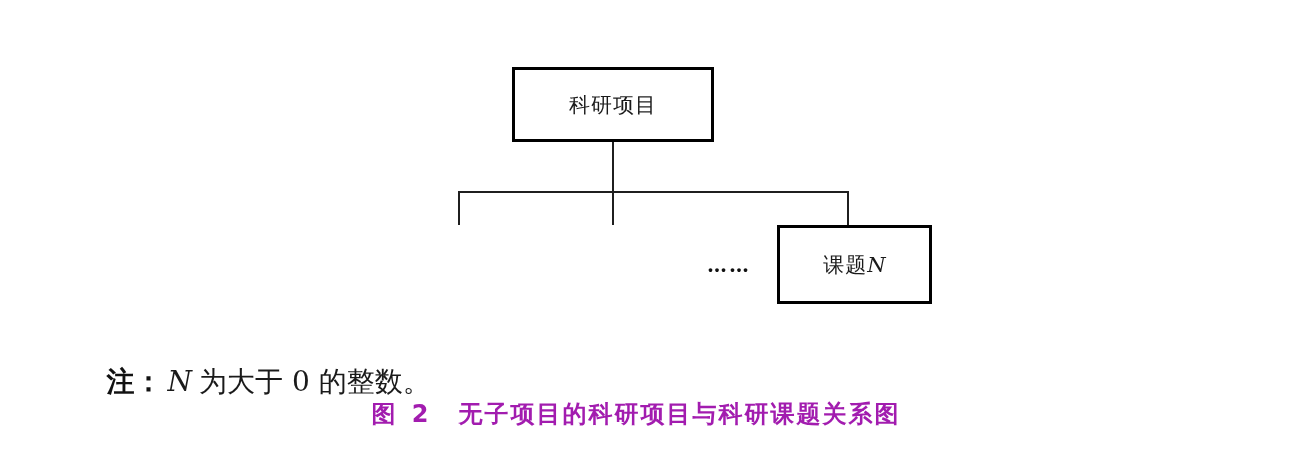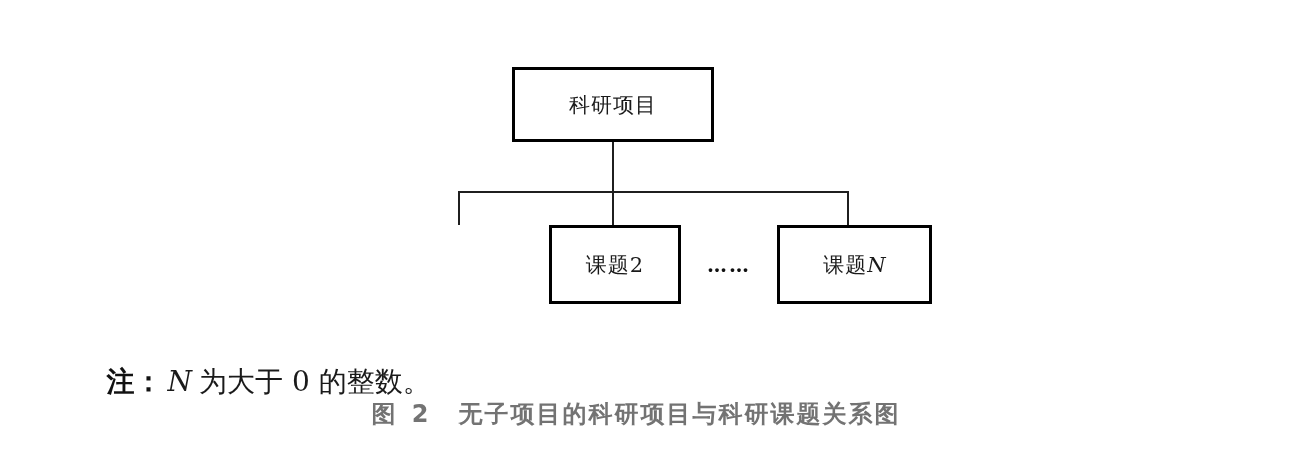--- a/index.html
+++ b/index.html
@@ -73,21 +73,21 @@
   .caption {
     position: absolute;
     left: 0;
     top: 382px;
     width: 1272px;
     text-align: center;
     font-family: "DejaVu Sans", "Liberation Sans", sans-serif;
     font-weight: bold;
     font-size: 24px;
     letter-spacing: 2px;
-    color: #737373;
+    color: #a21caf;
   }
   .caption .caption-figure-label {
     margin-right: 26px;
     letter-spacing: 4px;
   }
 </style>
 </head>
 <body>
 
 <div class="canvas">
@@ -96,25 +96,20 @@
     <span>科研项目</span>
   </div>
 
   <div class="line" style="left:612px; top:126px; width:2px; height:50px;"></div>
   <div class="line" style="left:458px; top:175px; width:391px; height:2px;"></div>
   <div class="line" style="left:458px; top:176px; width:2px; height:33px;"></div>
   <div class="line" style="left:612px; top:176px; width:2px; height:33px;"></div>
   <div class="line" style="left:847px; top:176px; width:2px; height:33px;"></div>
 
 
-  <div class="box" style="left:549px; top:209px; width:132px; height:79px;">
-    <span>
-      <span>课题</span><span>2</span>
-    </span>
-  </div>
 
   <div class="ellipsis">……</div>
 
   <div class="box" style="left:777px; top:209px; width:155px; height:79px;">
     <span>
       <span>课题</span><span class="var-italic">N</span>
     </span>
   </div>
 
   <div class="note">

